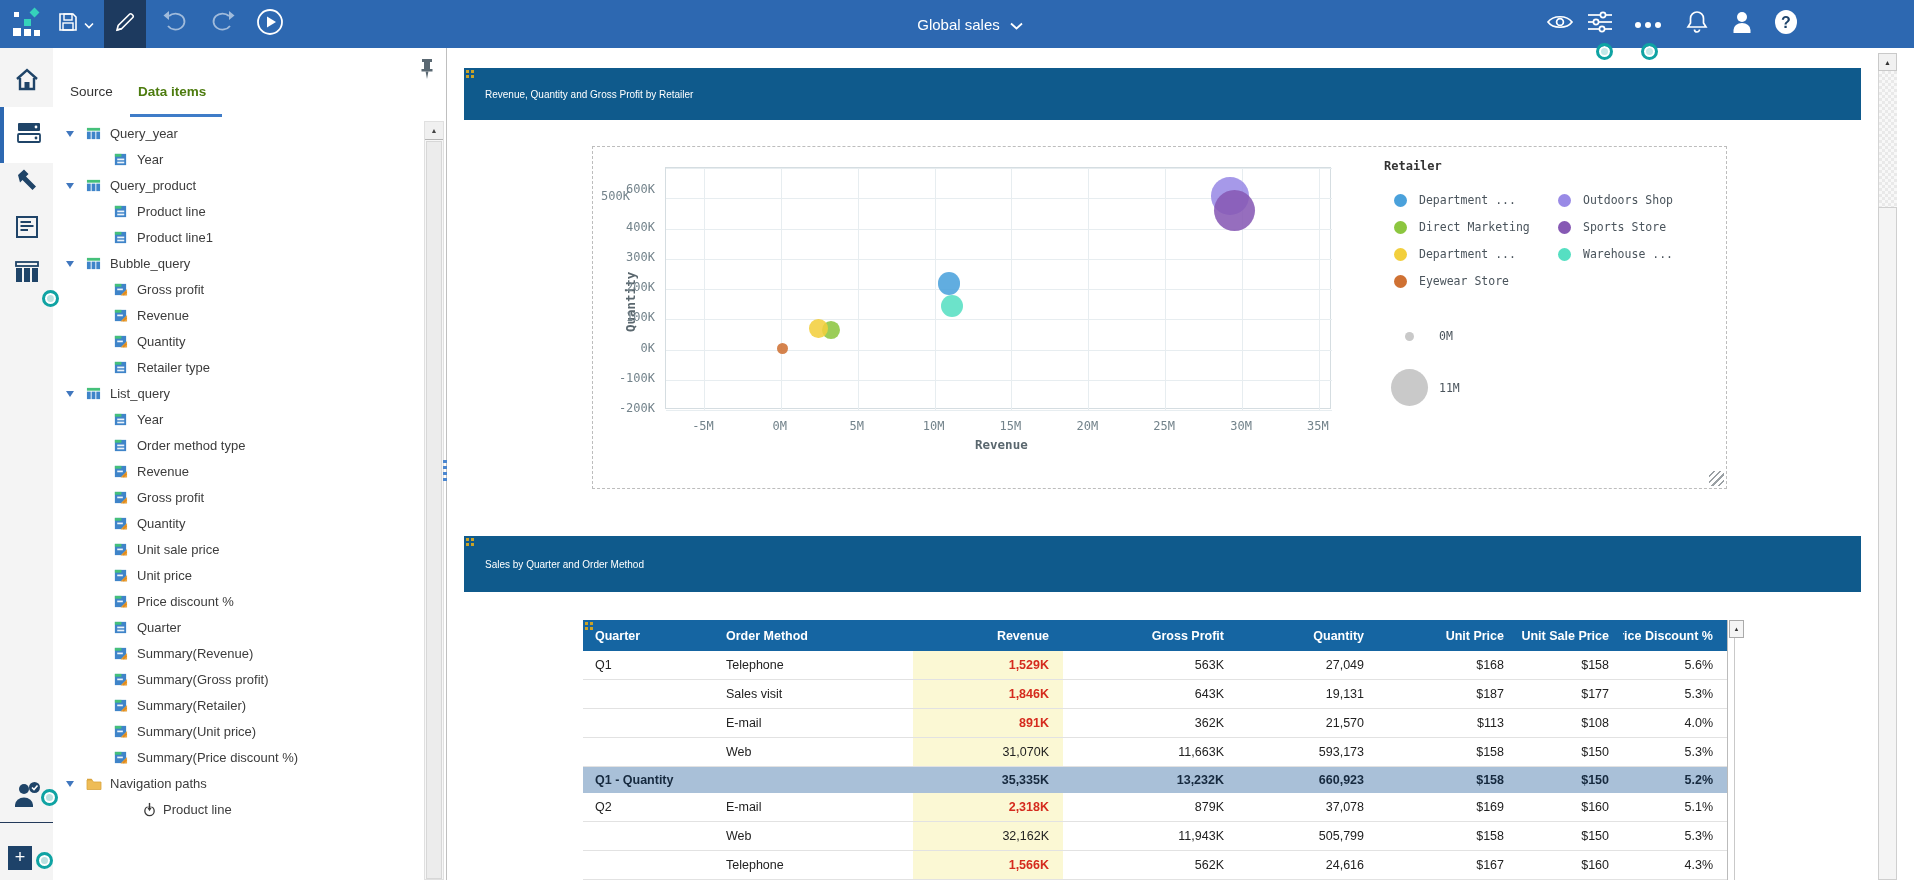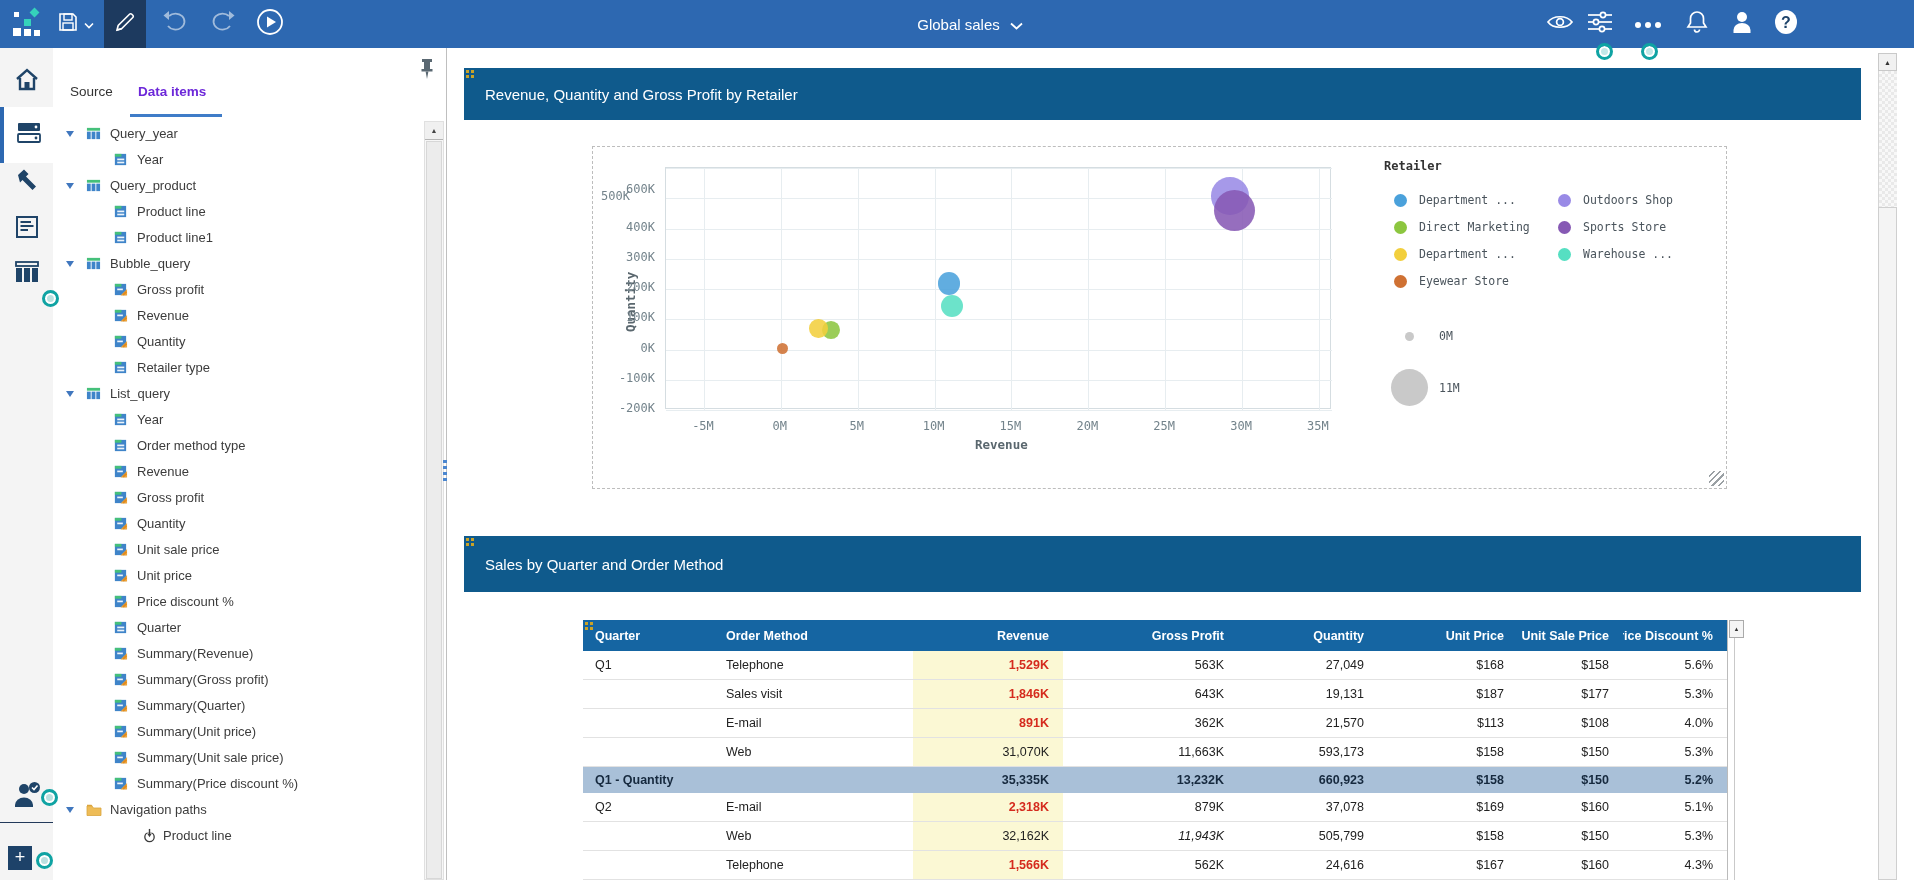--- a/index.html
+++ b/index.html
@@ -42,21 +42,21 @@
   .t-ico { position:absolute; top:5px; width:15px; height:15px; }
   .t-lab { position:absolute; top:5px; font-size:13px; color:#3c3c3c; white-space:nowrap; }
   .pscroll { position:absolute; left:371px; top:73px; width:20px; height:759px; background:#f7f7f7; border:1px solid #e0e0e0; }
   .pscroll-btn { position:absolute; left:0; top:0; width:18px; height:18px; background:#f0f0f0; border-bottom:1px solid #b5b5b5; text-align:center; font-size:7px; color:#444; line-height:18px; cursor:pointer; }
   .pscroll-thumb { position:absolute; left:1px; top:19px; width:16px; height:738px; background:#ececec; border:1px solid #d7d7d7; cursor:pointer; }
   .splitter-dots { position:absolute; left:443px; top:460px; width:4px; z-index:40; cursor:col-resize; }
   .splitter-dots i { display:block; width:4px; height:3px; background:#4b86cf; margin-bottom:3px; }
 
   
   .canvas { position:absolute; left:447px; top:48px; width:1467px; height:832px; background:#fff; overflow:hidden; z-index:10; }
-  .widget-header { position:absolute; left:17px; width:1397px; background:#0f5a8c; color:#fff; font-size:15px; display:flex; align-items:center; padding-left:21px; cursor:pointer; }
+  .widget-header { position:absolute; left:17px; width:1397px; background:#0f5a8c; color:#fff; font-size:10px; display:flex; align-items:center; padding-left:21px; cursor:pointer; }
   .corner-dots { position:absolute; left:2px; top:2px; width:9px; height:9px; }
   .corner-dots i { position:absolute; width:3px; height:3px; background:#c9a227; }
   .dashedbox { position:absolute; left:145px; top:98px; width:1135px; height:343px; border:1px dashed #bdbdbd; background:#fff; }
   .plot { position:absolute; left:72px; top:20px; width:666px; height:242px; border:1px solid #d5dde1; }
   .gl-h,.gl-v { position:absolute; background:#e7edf0; }
   .tick { position:absolute; font-family:"DejaVu Sans Mono", monospace; font-size:12px; color:#73838b; white-space:nowrap; }
   .axis-title { position:absolute; font-family:"DejaVu Sans Mono", monospace; font-size:12.5px; font-weight:bold; color:#5a676e; }
   .bubble { position:absolute; border-radius:50%; opacity:.87; cursor:pointer; }
   .legend-title { position:absolute; left:791px; top:12px; font-size:12px; font-weight:bold; color:#333; font-family:"DejaVu Sans Mono", monospace;}
   .legend-entry { position:absolute; display:flex; align-items:center; gap:12px; cursor:pointer; }
@@ -287,21 +287,21 @@
     <span class="pin">
       <svg width="16" height="22" viewBox="0 0 16 22">
           <rect x="3" y="1" width="10" height="3" fill="#5a6872"></rect>
           <rect x="5" y="4" width="6" height="7" fill="#5a6872"></rect>
           <rect x="2.5" y="11" width="11" height="2.5" fill="#5a6872"></rect>
           <polygon points="8,21 6.6,13.5 9.4,13.5" fill="#5a6872"></polygon>
         </svg>
     </span>
     <div class="tabs">
       <span class="tab" style="left:17px">Source</span>
-      <span class="tab" style="left:85px;font-weight:bold;color:#6d28d9">Data items</span>
+      <span class="tab" style="left:85px;font-weight:bold;color:#4d7c0f">Data items</span>
     </div>
     <div class="tab-underline"></div>
     <div class="tree" id="tree">
         <div class="tree-row">
           <span class="t-exp" style="left: 13px;"></span>
           <span class="t-ico" style="left: 33px;"><svg width="15" height="15" viewBox="0 0 16 16">
               <rect x="1" y="2" width="14" height="3" fill="#45c07a"></rect>
               <rect x="1" y="6" width="4" height="8" fill="#3f84c9"></rect>
               <rect x="6" y="6" width="4" height="8" fill="#3f84c9"></rect>
               <rect x="11" y="6" width="4" height="8" fill="#3f84c9"></rect>
@@ -512,41 +512,31 @@
           <span class="t-lab" style="left: 84px;">Summary(Gross profit)</span>
         </div>
         <div class="tree-row">
           <span class="t-ico" style="left: 60px;"><svg width="15" height="15" viewBox="0 0 16 16">
               <rect x="2" y="2" width="12" height="12" fill="#3f84c9"></rect>
               <rect x="2" y="2" width="7" height="3" fill="#45c07a"></rect>
               <rect x="4.5" y="7" width="6" height="1.8" fill="#fff" opacity=".9"></rect>
               <polygon points="8,14.5 15,7.5 15,14.5" fill="#f0a63c"></polygon>
               <polygon points="10,13 13.5,9.5 15,11 11.5,14.5" fill="#e08a1e"></polygon>
             </svg></span>
-          <span class="t-lab" style="left: 84px;">Summary(Quarter)</span>
+          <span class="t-lab" style="left: 84px;">Summary(Retailer)</span>
         </div>
         <div class="tree-row">
           <span class="t-ico" style="left: 60px;"><svg width="15" height="15" viewBox="0 0 16 16">
               <rect x="2" y="2" width="12" height="12" fill="#3f84c9"></rect>
               <rect x="2" y="2" width="7" height="3" fill="#45c07a"></rect>
               <rect x="4.5" y="7" width="6" height="1.8" fill="#fff" opacity=".9"></rect>
               <polygon points="8,14.5 15,7.5 15,14.5" fill="#f0a63c"></polygon>
               <polygon points="10,13 13.5,9.5 15,11 11.5,14.5" fill="#e08a1e"></polygon>
             </svg></span>
           <span class="t-lab" style="left: 84px;">Summary(Unit price)</span>
-        </div>
-        <div class="tree-row">
-          <span class="t-ico" style="left: 60px;"><svg width="15" height="15" viewBox="0 0 16 16">
-              <rect x="2" y="2" width="12" height="12" fill="#3f84c9"></rect>
-              <rect x="2" y="2" width="7" height="3" fill="#45c07a"></rect>
-              <rect x="4.5" y="7" width="6" height="1.8" fill="#fff" opacity=".9"></rect>
-              <polygon points="8,14.5 15,7.5 15,14.5" fill="#f0a63c"></polygon>
-              <polygon points="10,13 13.5,9.5 15,11 11.5,14.5" fill="#e08a1e"></polygon>
-            </svg></span>
-          <span class="t-lab" style="left: 84px;">Summary(Unit sale price)</span>
         </div>
         <div class="tree-row">
           <span class="t-ico" style="left: 60px;"><svg width="15" height="15" viewBox="0 0 16 16">
               <rect x="2" y="2" width="12" height="12" fill="#3f84c9"></rect>
               <rect x="2" y="2" width="7" height="3" fill="#45c07a"></rect>
               <rect x="4.5" y="7" width="6" height="1.8" fill="#fff" opacity=".9"></rect>
               <polygon points="8,14.5 15,7.5 15,14.5" fill="#f0a63c"></polygon>
               <polygon points="10,13 13.5,9.5 15,11 11.5,14.5" fill="#e08a1e"></polygon>
             </svg></span>
           <span class="t-lab" style="left: 84px;">Summary(Price discount %)</span>
@@ -771,21 +761,21 @@
             <div class="tcell c-right" style="width: 175px;">879K</div>
             <div class="tcell c-right" style="width: 140px;">37,078</div>
             <div class="tcell c-right" style="width: 140px;">$169</div>
             <div class="tcell c-right" style="width: 105px;">$160</div>
             <div class="tcell c-right" style="width: 104px;">5.1%</div>
           </div>
           <div class="trow tdata">
             <div class="tcell c-left" style="width: 135px;"></div>
             <div class="tcell c-left2" style="width: 195px;">Web</div>
             <div class="tcell c-right rev-yellow" style="width: 150px;">32,162K</div>
-            <div class="tcell c-right" style="width: 175px; font-style: italic;">11,943K</div>
+            <div class="tcell c-right" style="width: 175px;">11,943K</div>
             <div class="tcell c-right" style="width: 140px;">505,799</div>
             <div class="tcell c-right" style="width: 140px;">$158</div>
             <div class="tcell c-right" style="width: 105px;">$150</div>
             <div class="tcell c-right" style="width: 104px;">5.3%</div>
           </div>
           <div class="trow tdata">
             <div class="tcell c-left" style="width: 135px;"></div>
             <div class="tcell c-left2" style="width: 195px;">Telephone</div>
             <div class="tcell c-right rev-yellow rev-red" style="width: 150px;">1,566K</div>
             <div class="tcell c-right" style="width: 175px;">562K</div>

